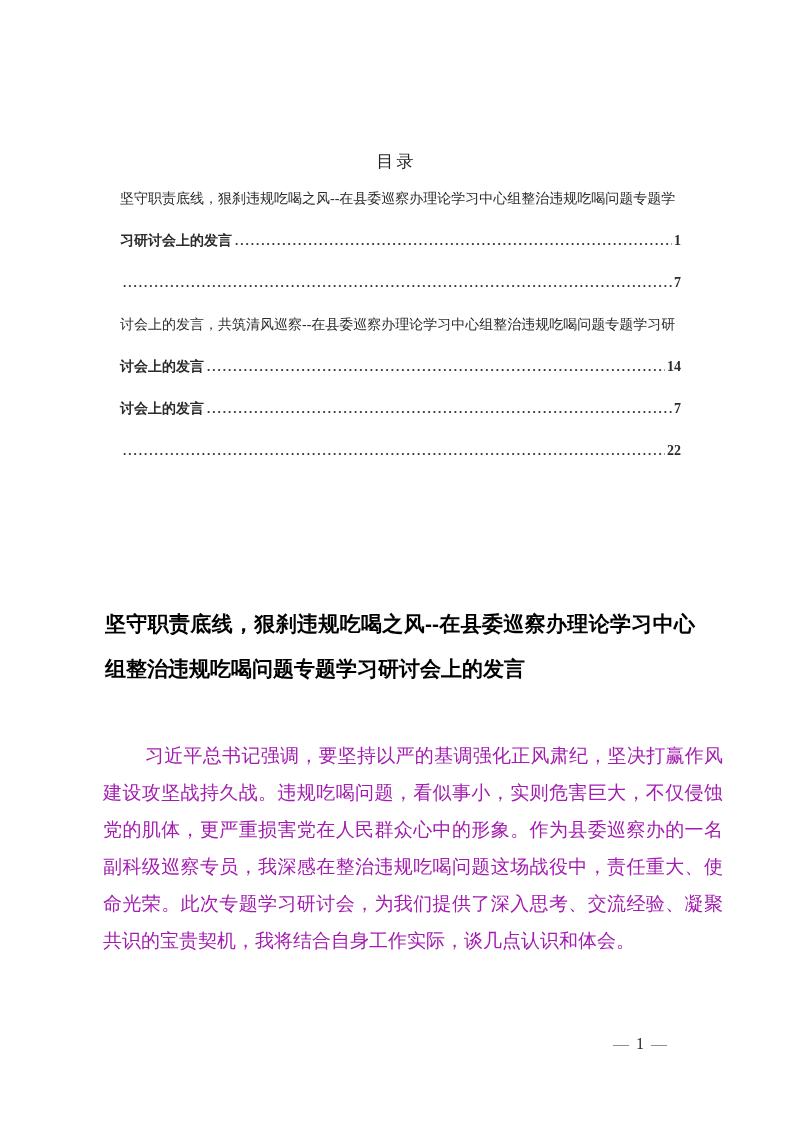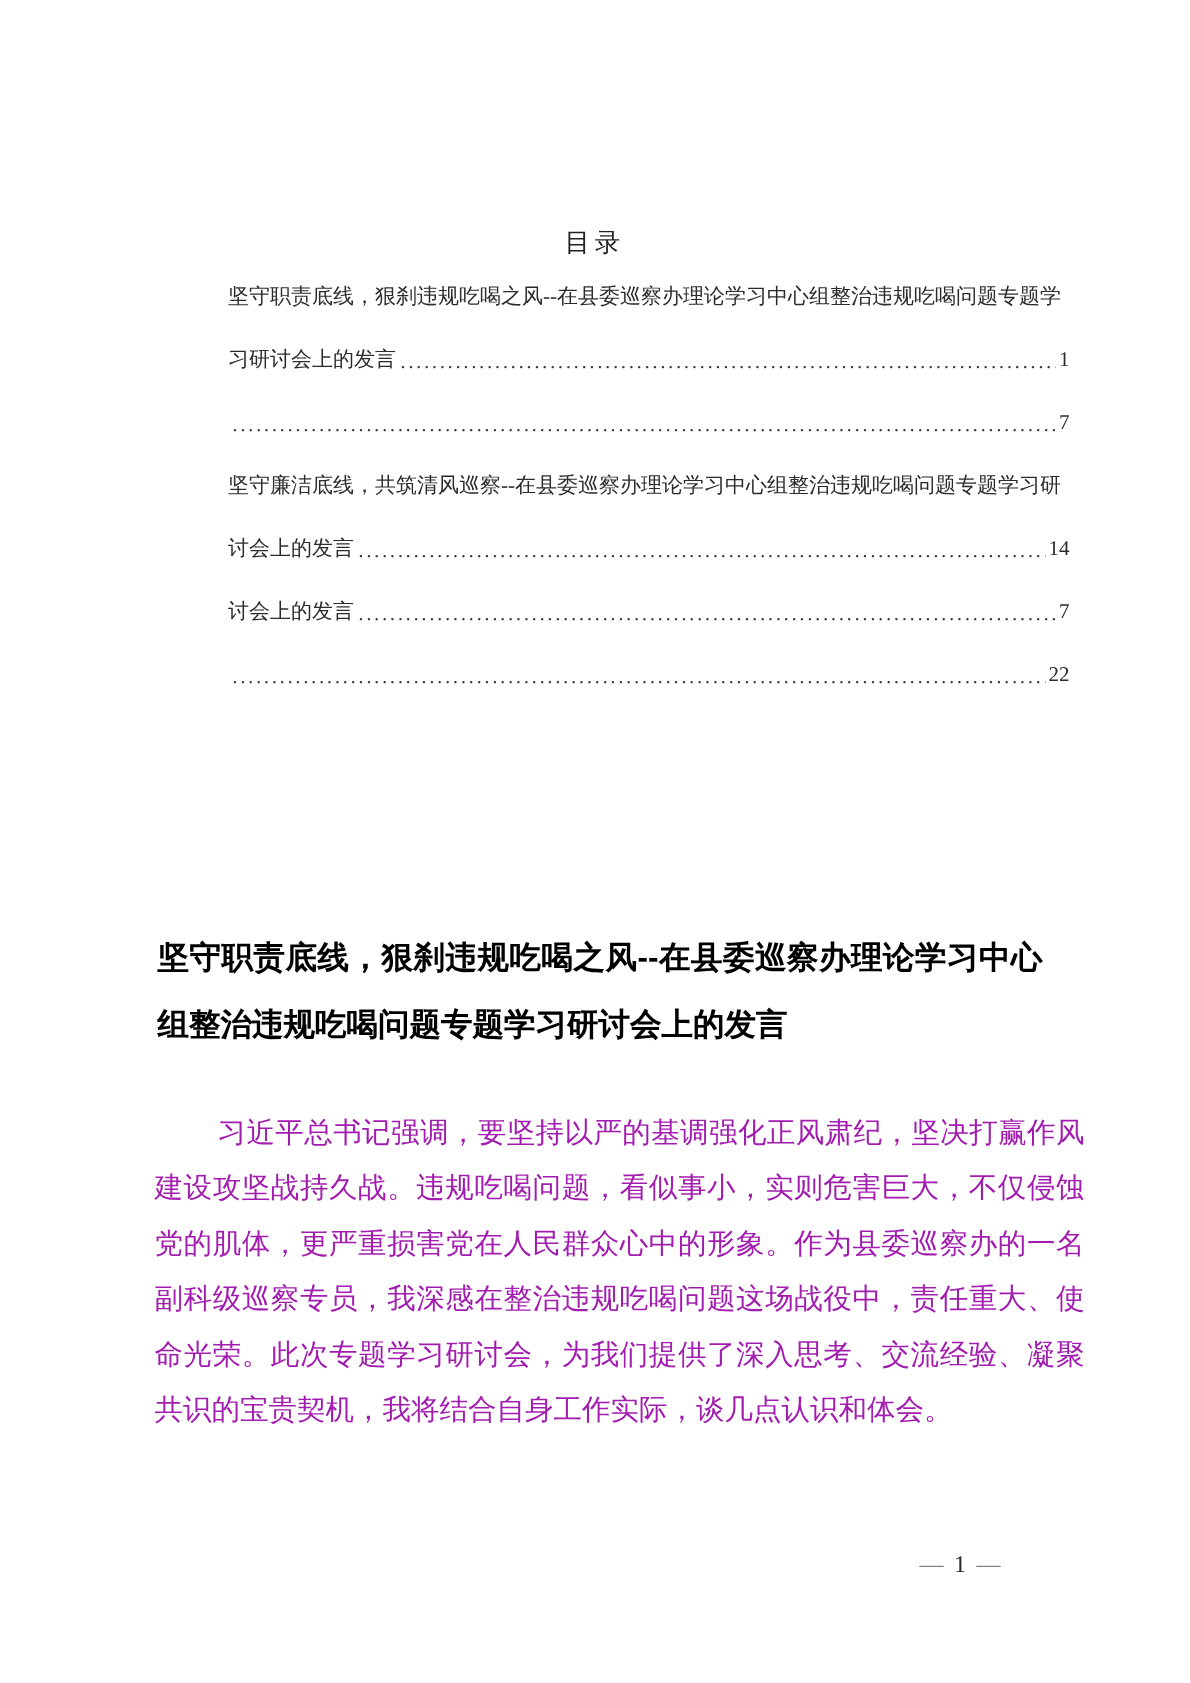--- a/index.html
+++ b/index.html
@@ -25,36 +25,37 @@
     right: 0;
     text-align: center;
     font-size: 17px;
     line-height: 22px;
     letter-spacing: 3px;
     color: #222222;
   }
   .toc-list {
     position: absolute;
     top: 178px;
-    left: 152px;
+    left: 120px;
     width: 561px;
   }
   .toc-line {
     line-height: 42px;
     font-size: 14px;
     color: #2b2b2b;
   }
   .toc-line-full {
     white-space: nowrap;
     overflow: hidden;
     text-align: justify;
   }
   .toc-line-last {
     display: flex;
     align-items: flex-end;
+    font-weight: bold;
   }
   .toc-tail {
     white-space: nowrap;
     flex: none;
   }
   .dots {
     flex: 1 1 auto;
     overflow: hidden;
     white-space: nowrap;
     letter-spacing: 2px;
@@ -65,21 +66,21 @@
   .toc-page {
     flex: none;
     white-space: nowrap;
     font-size: 14px;
     color: #2b2b2b;
   }
 
   
   .article-heading {
     position: absolute;
-    top: 616px;
+    top: 601px;
     left: 105px;
     width: 590px;
     font-family: "Liberation Sans", "DejaVu Sans", sans-serif;
     font-weight: 700;
     font-size: 21px;
     line-height: 45px;
     color: #000000;
     text-align: justify;
   }
   .article-paragraph {
@@ -131,21 +132,21 @@
     </div>
 
     <div class="toc-entry">
       <div class="toc-line toc-line-last">
         <span class="dots">............................................................................................................................................................................................................................</span>
         <span class="toc-page">7</span>
       </div>
     </div>
 
     <div class="toc-entry">
-      <div class="toc-line toc-line-full">坚守廉洁底线，共筑清风巡察--在县委巡察办理论学习中心组整治违规吃喝问题专题学习研</div>
+      <div class="toc-line toc-line-full">讨会上的发言，共筑清风巡察--在县委巡察办理论学习中心组整治违规吃喝问题专题学习研</div>
       <div class="toc-line toc-line-last">
         <span class="toc-tail">讨会上的发言</span>
         <span class="dots">............................................................................................................................................................................................................................</span>
         <span class="toc-page">14</span>
       </div>
     </div>
 
     <div class="toc-entry">
       <div class="toc-line toc-line-last">
         <span class="toc-tail">讨会上的发言</span>

